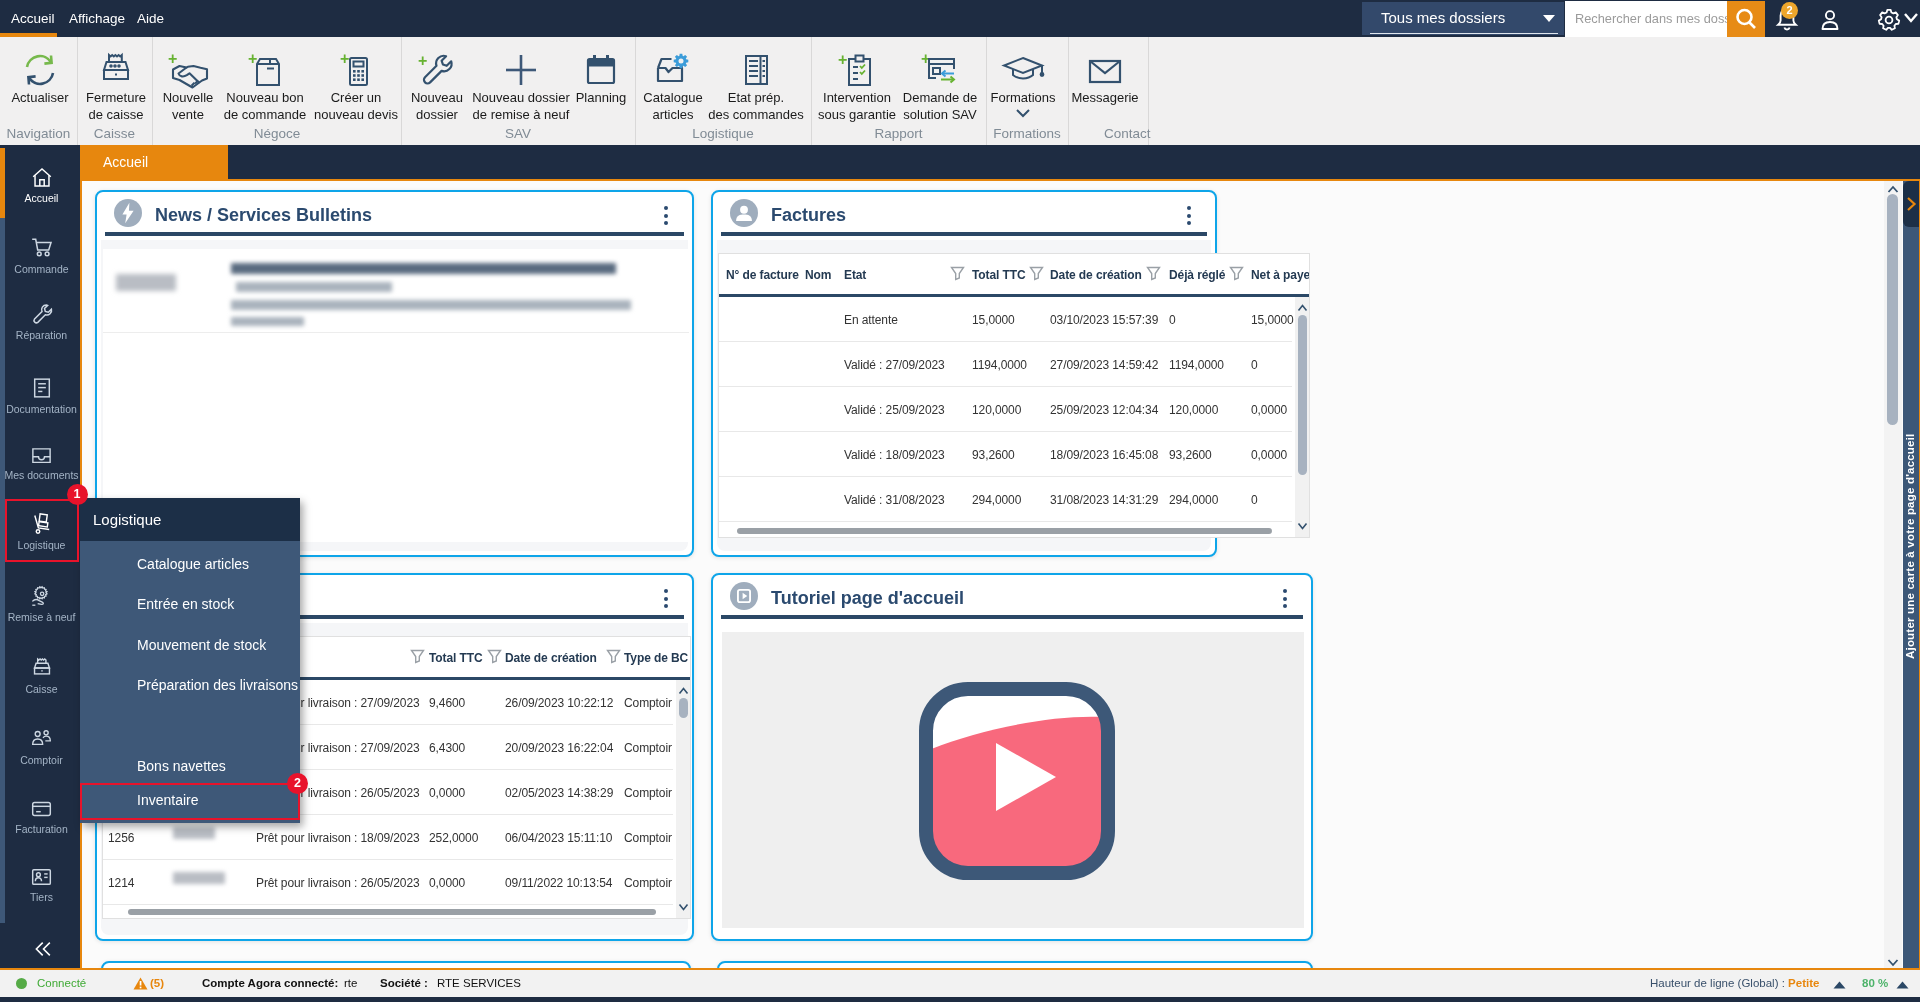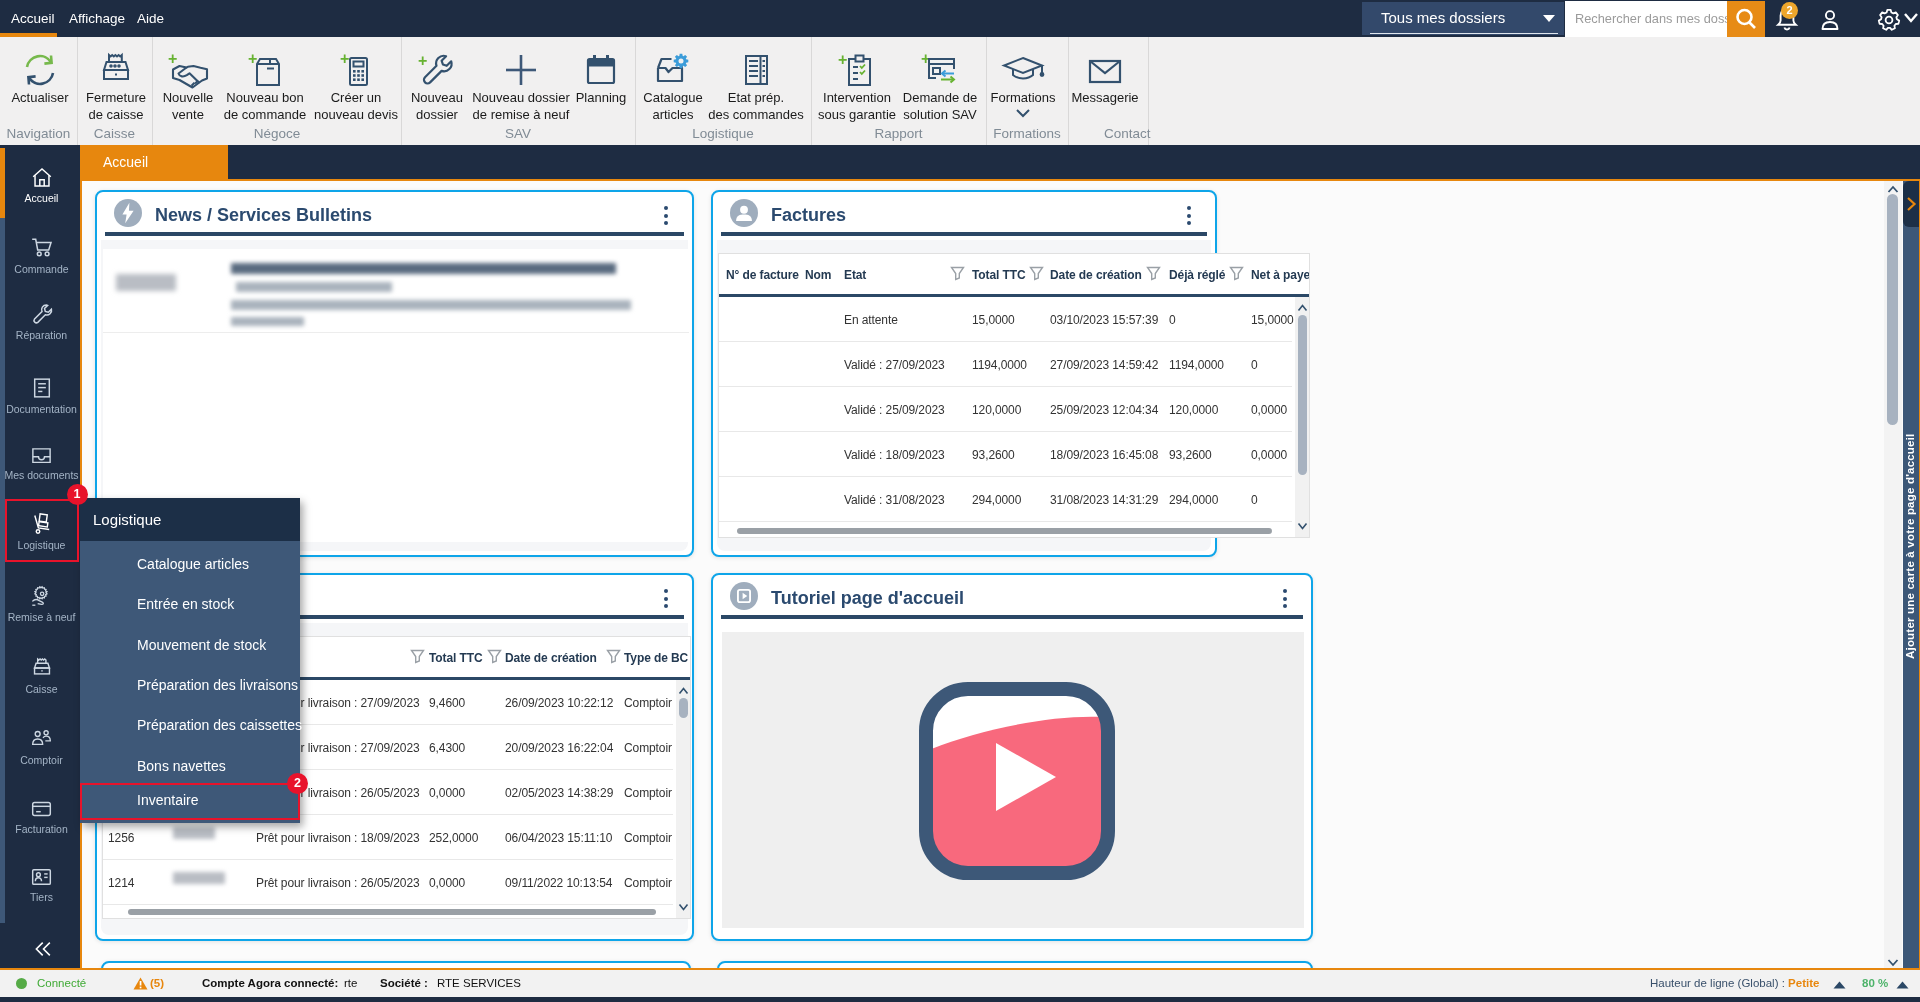--- a/index.html
+++ b/index.html
@@ -683,21 +683,20 @@
       </g>
     </svg>
 </div>
 
 <div class="abs" id="flyout">
   <div class="fhead">Logistique</div>
   <div class="fitem" style="top:46px;">Catalogue articles</div>
   <div class="fitem" style="top:86.3px;">Entrée en stock</div>
   <div class="fitem" style="top:126.6px;">Mouvement de stock</div>
   <div class="fitem" style="top:166.9px;">Préparation des livraisons</div>
-  <div class="fitem" style="top:207.2px;">Préparation des caissettes</div>
   <div class="fitem" style="top:247.5px;">Bons navettes</div>
   <div class="fitem" style="top:282px;">Inventaire</div>
 </div>
 <div class="redbox" style="left:5px;top:499px;width:73.5px;height:63px;"></div>
 <div class="badge" style="left:66.5px;top:484px;">1</div>
 <div class="redbox" style="left:80px;top:783px;width:220px;height:37px;"></div>
 <div class="badge" style="left:287px;top:773px;">2</div>
 
 <div class="abs" id="mainsb">
   <svg class="chev" style="left:3px;top:4px;" width="12" height="9" viewBox="0 0 12 9">

